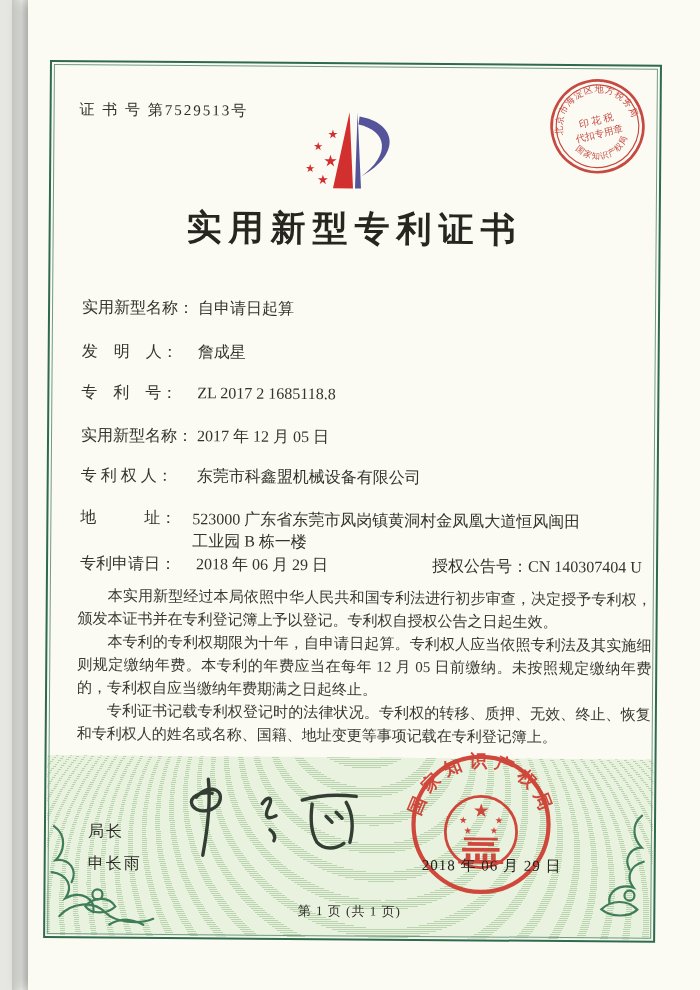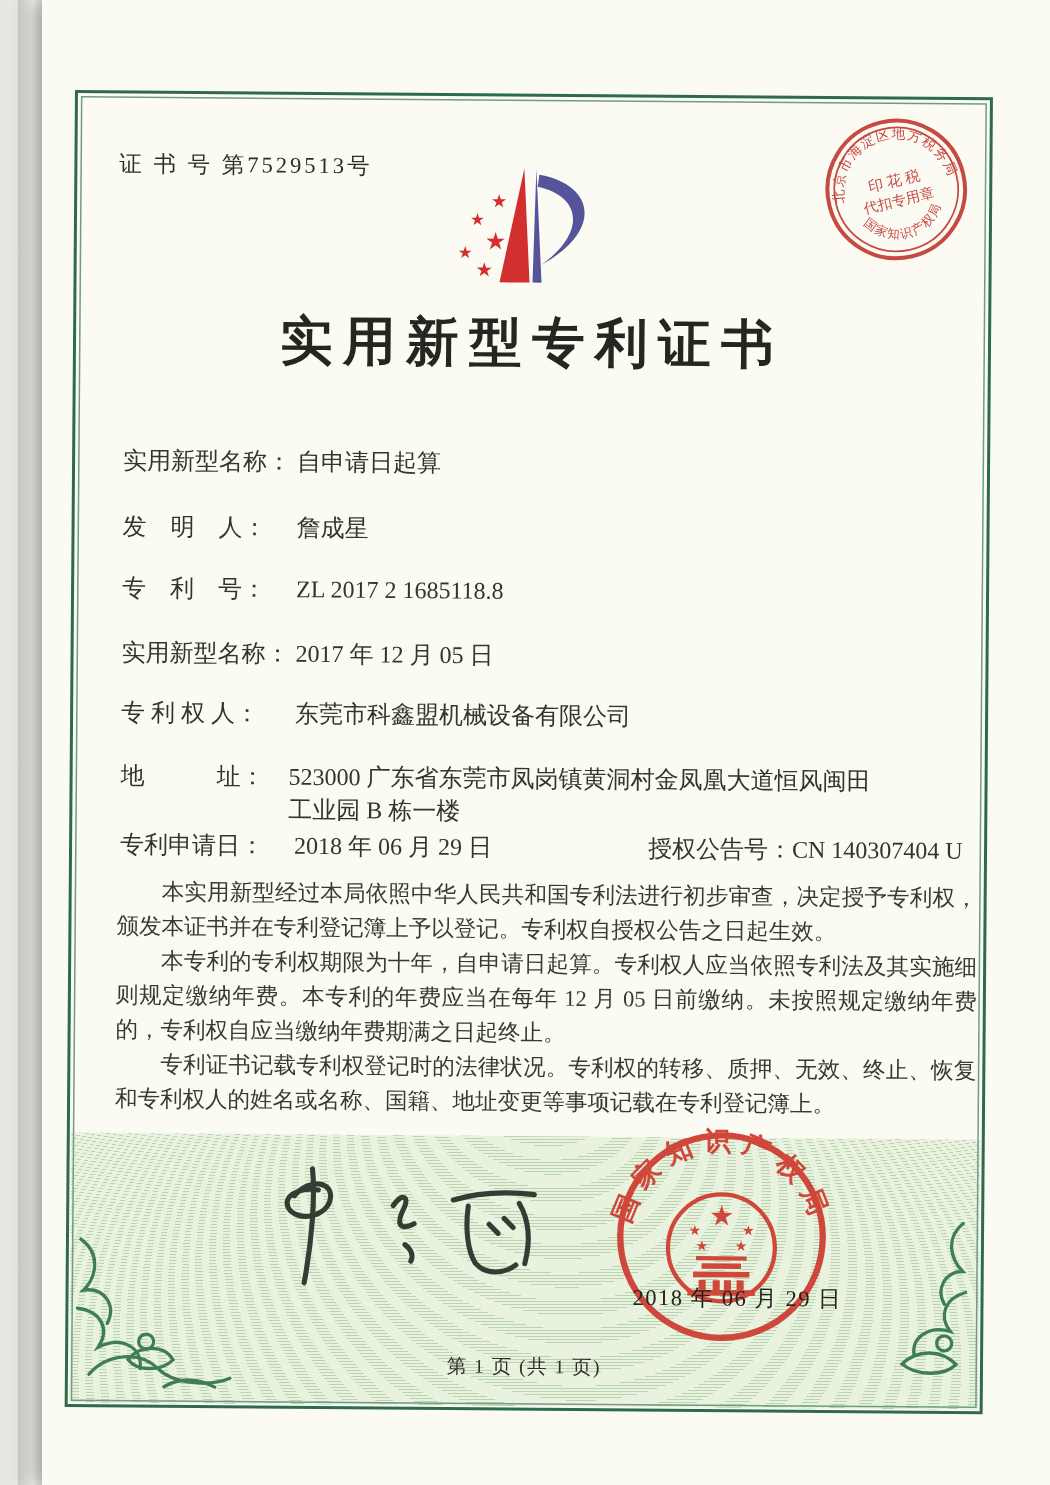--- a/index.html
+++ b/index.html
@@ -132,20 +132,24 @@
       <span>授权公告号：</span><span>CN 140307404 U</span>
     </span>
   </div>
 
   <div class="paragraphs">
     <p>本实用新型经过本局依照中华人民共和国专利法进行初步审查，决定授予专利权，颁发本证书并在专利登记簿上予以登记。专利权自授权公告之日起生效。</p>
     <p>本专利的专利权期限为十年，自申请日起算。专利权人应当依照专利法及其实施细则规定缴纳年费。本专利的年费应当在每年 12 月 05 日前缴纳。未按照规定缴纳年费的，专利权自应当缴纳年费期满之日起终止。</p>
     <p>专利证书记载专利权登记时的法律状况。专利权的转移、质押、无效、终止、恢复和专利权人的姓名或名称、国籍、地址变更等事项记载在专利登记簿上。</p>
   </div>
 
+  <div class="director">
+    <div>局长</div>
+    <div>申长雨</div>
+  </div>
 
   <svg class="sig-svg" width="240" height="100" viewBox="0 0 240 100">
     <g fill="none" stroke="#323d33" stroke-width="3.4" stroke-linecap="round">
       <path d="M34,24 c10,-12 26,-10 24,2 c-2,12 -22,16 -28,6 c-4,-8 8,-14 20,-12"></path>
       <path d="M46,6 c2,18 0,48 -5,76"></path>
       <path d="M100,30 c6,-9 11,-6 7,2 c-5,10 -3,15 7,10"></path>
       <path d="M108,56 c4,3 6,7 4,11"></path>
       <path d="M140,26 c16,-5 36,-6 54,-4"></path>
       <path d="M150,30 c-2,16 0,30 5,38 c7,8 19,7 27,1"></path>
       <path d="M184,28 c6,10 8,24 4,40"></path>

